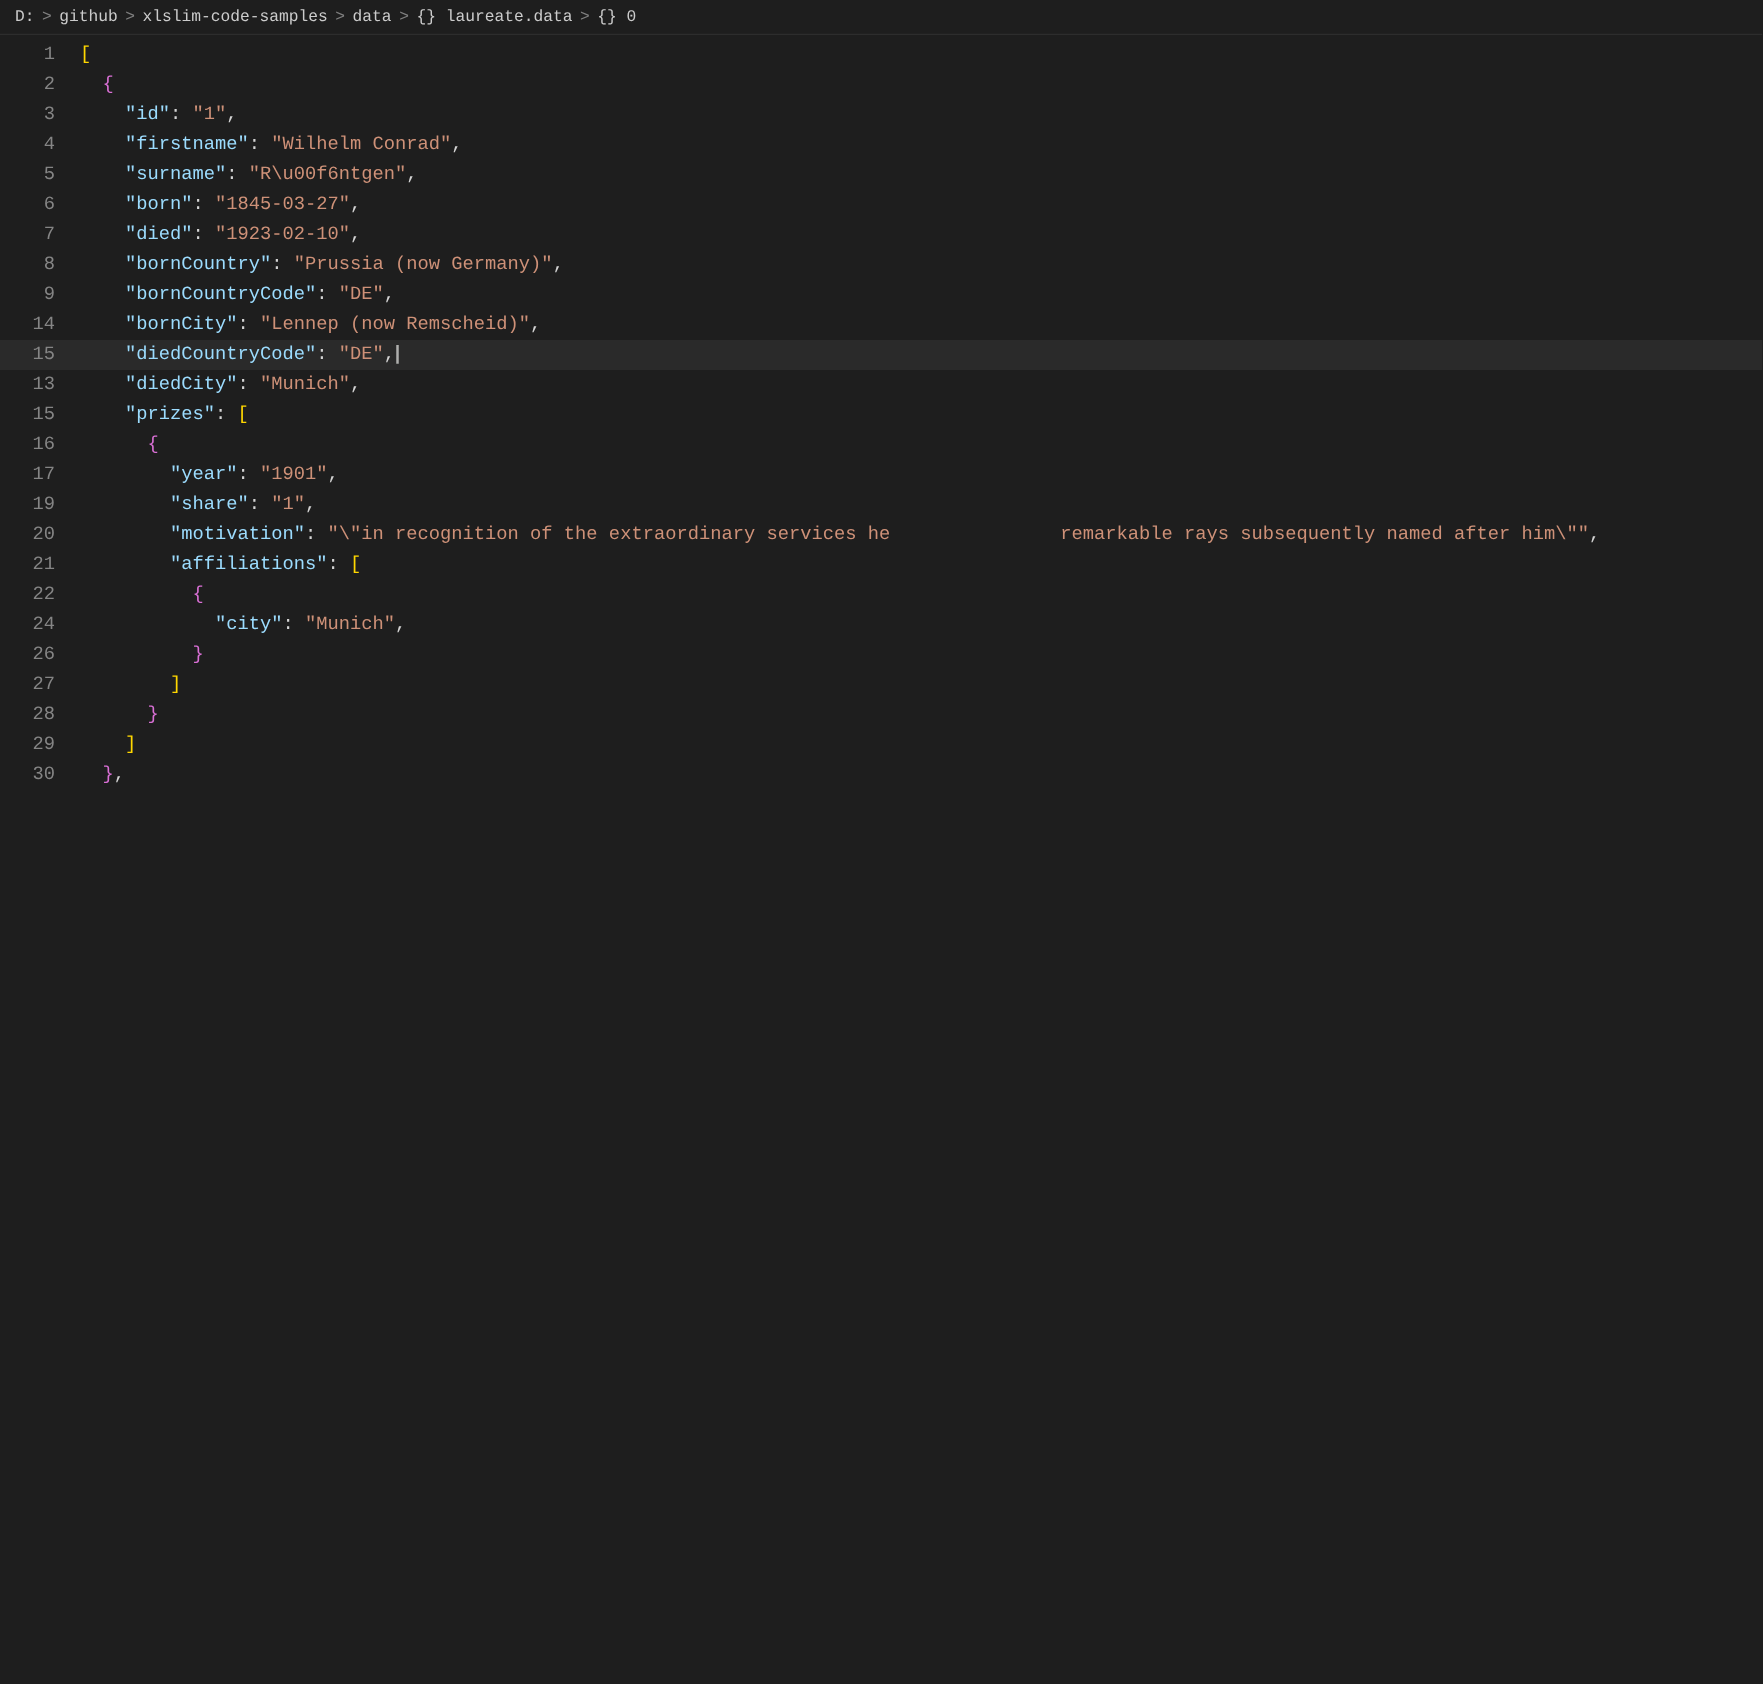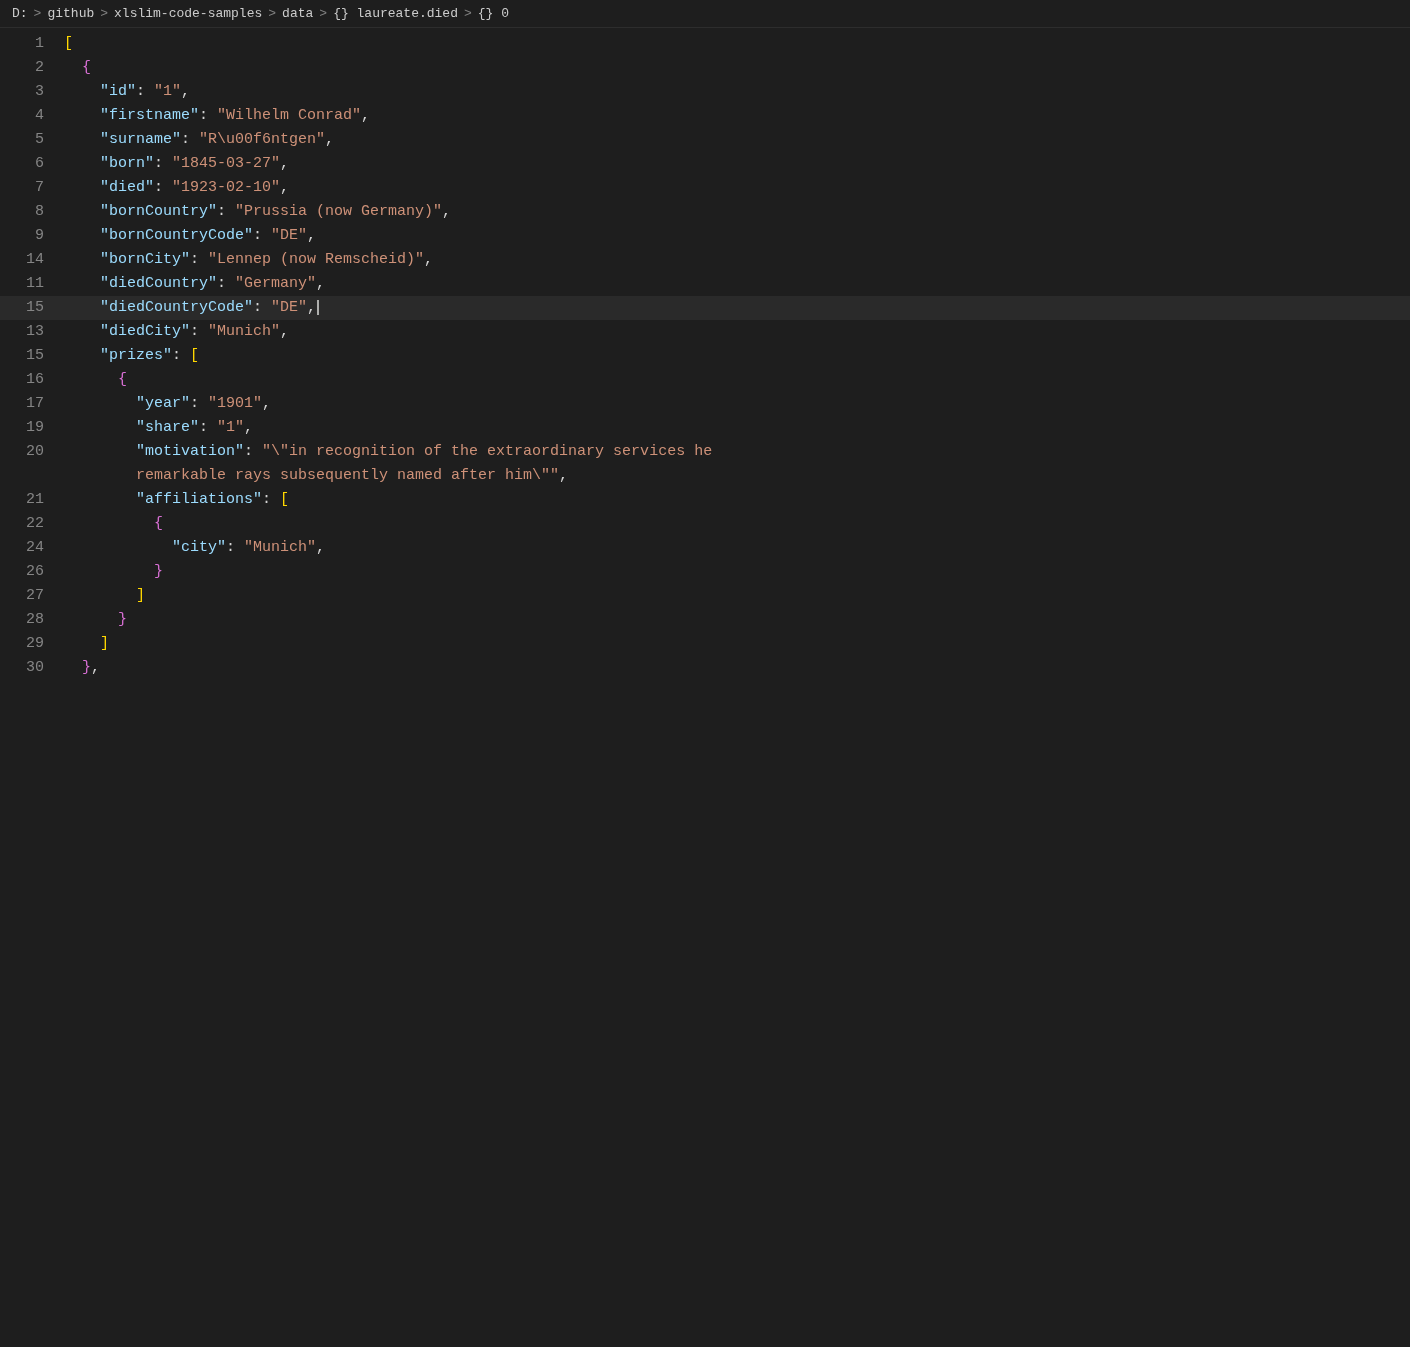--- a/index.html
+++ b/index.html
@@ -99,21 +99,21 @@
 
 <div class="breadcrumb-bar">
   <span class="breadcrumb-item">D:</span>
   <span class="breadcrumb-separator">&gt;</span>
   <span class="breadcrumb-item">github</span>
   <span class="breadcrumb-separator">&gt;</span>
   <span class="breadcrumb-item">xlslim-code-samples</span>
   <span class="breadcrumb-separator">&gt;</span>
   <span class="breadcrumb-item">data</span>
   <span class="breadcrumb-separator">&gt;</span>
-  <span class="breadcrumb-item curly">{} laureate.died</span>
+  <span class="breadcrumb-item curly">{} laureate.data</span>
   <span class="breadcrumb-separator">&gt;</span>
   <span class="breadcrumb-item curly">{} 0</span>
 </div>
 
 <div class="code-container">
 
   <div class="code-line">
     <span class="line-number">1</span>
     <span class="line-content"><span class="bracket">[</span></span>
   </div>
@@ -156,24 +156,20 @@
   <div class="code-line">
     <span class="line-number">9</span>
     <span class="line-content">    <span class="key">"bornCountryCode"</span><span class="punctuation">: </span><span class="string-value">"DE"</span><span class="punctuation">,</span></span>
   </div>
 
   <div class="code-line">
     <span class="line-number">14</span>
     <span class="line-content">    <span class="key">"bornCity"</span><span class="punctuation">: </span><span class="string-value">"Lennep (now Remscheid)"</span><span class="punctuation">,</span></span>
   </div>
 
-  <div class="code-line">
-    <span class="line-number">11</span>
-    <span class="line-content">    <span class="key">"diedCountry"</span><span class="punctuation">: </span><span class="string-value">"Germany"</span><span class="punctuation">,</span></span>
-  </div>
 
   <div class="code-line cursor-line">
     <span class="line-number">15</span>
     <span class="line-content">    <span class="key">"diedCountryCode"</span><span class="punctuation">: </span><span class="string-value">"DE"</span><span class="punctuation">,</span><span class="cursor"></span></span>
   </div>
 
   <div class="code-line">
     <span class="line-number">13</span>
     <span class="line-content">    <span class="key">"diedCity"</span><span class="punctuation">: </span><span class="string-value">"Munich"</span><span class="punctuation">,</span></span>
   </div>
@@ -193,21 +189,21 @@
     <span class="line-number">17</span>
     <span class="line-content">        <span class="key">"year"</span><span class="punctuation">: </span><span class="string-value">"1901"</span><span class="punctuation">,</span></span>
   </div>
 
 
   <div class="code-line">
     <span class="line-number">19</span>
     <span class="line-content">        <span class="key">"share"</span><span class="punctuation">: </span><span class="string-value">"1"</span><span class="punctuation">,</span></span>
   </div>
 
-  <div class="code-line" style="flex-direction: column; align-items: center;">
+  <div class="code-line" style="flex-direction: row; align-items: center;">
     <div style="display:flex; width:100%;">
       <span class="line-number">20</span>
       <span class="line-content">        <span class="key">"motivation"</span><span class="punctuation">: </span><span class="string-value">"\"in recognition of the extraordinary services he</span></span>
     </div>
     <div style="display:flex; width:100%;">
       <span class="line-number"></span>
       <span class="line-content"><span class="string-value">        remarkable rays subsequently named after him\""</span><span class="punctuation">,</span></span>
     </div>
   </div>
 

